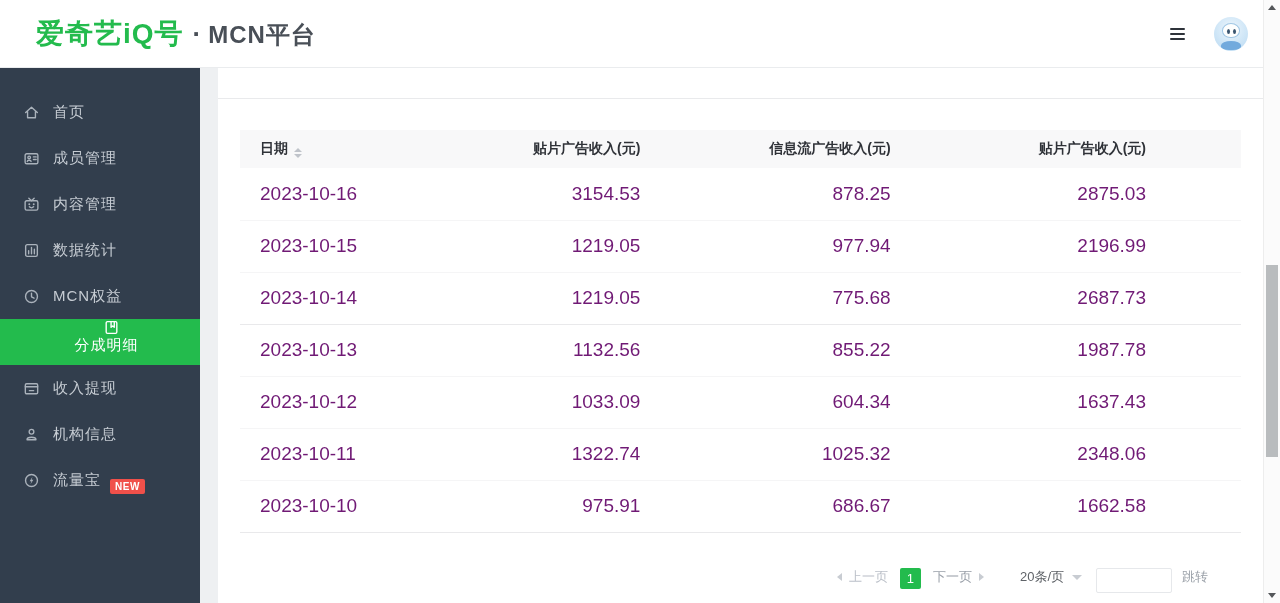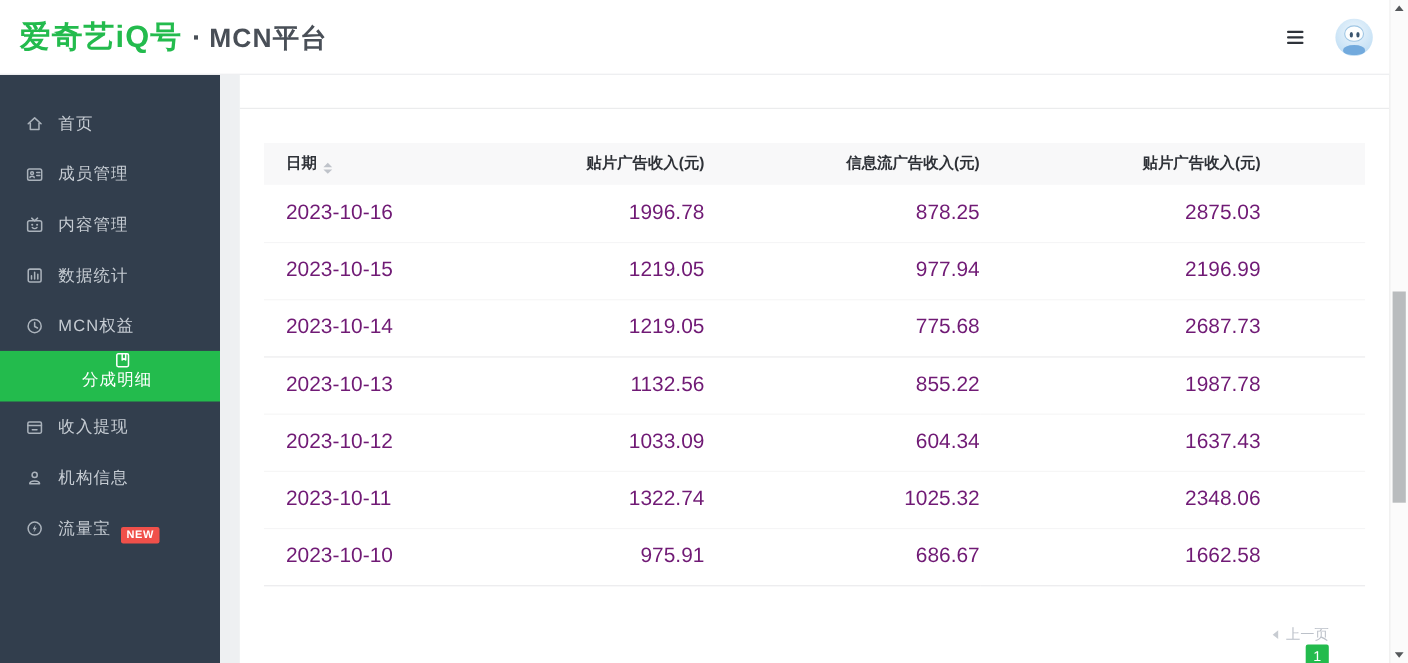--- a/index.html
+++ b/index.html
@@ -7,21 +7,21 @@
     --sidebar-bg:#323e4d;
     --badge-red:#f0504a;
   }
   *{box-sizing:border-box;margin:0;padding:0;}
   html,body{width:1280px;height:603px;overflow:hidden;}
   body{font-family:"Liberation Sans","DejaVu Sans",sans-serif;background:#fff;position:relative;}
 
   
   .navbar{position:absolute;left:0;top:0;width:1263px;height:68px;background:#fff;
           border-bottom:1px solid #eaecee;display:flex;align-items:center;z-index:6;}
-  .logo{display:flex;align-items:baseline;padding-left:18px;}
+  .logo{display:flex;align-items:baseline;padding-left:36px;}
   .logo-brand{font-size:28px;font-weight:800;color:var(--accent-green);letter-spacing:1px;}
   .logo-sep{font-size:26px;font-weight:700;color:#494f57;margin:0 7px 0 9px;}
   .logo-suffix{font-size:24px;font-weight:700;color:#494f57;letter-spacing:1px;}
   .menu-btn{position:absolute;right:75px;top:26px;width:18px;height:16px;cursor:pointer;}
   .hamburger{display:flex;flex-direction:column;justify-content:space-between;width:15px;height:12px;margin-top:2px;}
   .hamburger i{display:block;height:2px;background:#2e333a;border-radius:1px;}
   .avatar{position:absolute;right:15px;top:17px;width:34px;height:34px;border-radius:50%;overflow:hidden;
           background:radial-gradient(circle at 50% 35%,#eef6fc 0%,#cfe6f7 55%,#b7d8f1 100%);cursor:pointer;}
   .av-head{position:absolute;left:8px;top:6px;width:18px;height:15px;background:#fdfefe;
            border:1px solid #9fc6e4;border-radius:50% 50% 46% 46%;}
@@ -54,21 +54,21 @@
   .data-table th:nth-child(2),.data-table td:nth-child(2){width:24%;text-align:right;}
   .data-table th:nth-child(3),.data-table td:nth-child(3){width:25%;text-align:right;}
   .data-table th:nth-child(4),.data-table td:nth-child(4){width:35%;text-align:right;padding-right:95px;}
   .data-table tbody tr:nth-child(3) td,.data-table tbody tr:nth-child(7) td{border-bottom:1px solid #e9e9eb;}
   .sort{display:inline-flex;flex-direction:column;margin-left:6px;vertical-align:1px;cursor:pointer;}
   .sort i{display:block;width:0;height:0;border-left:4px solid transparent;border-right:4px solid transparent;}
   .sort .up{border-bottom:4px solid #bfc3ca;margin-bottom:2px;}
   .sort .down{border-top:4px solid #bfc3ca;}
 
   
-  .pagination{position:absolute;right:55px;bottom:9px;display:flex;align-items:flex-end;font-size:13px;height:26px;flex-direction:column;}
+  .pagination{position:absolute;right:55px;bottom:9px;display:flex;align-items:flex-start;font-size:13px;height:26px;}
   .pg-prev{color:#bcc1c9;display:flex;align-items:center;cursor:pointer;}
   .pg-next{color:#9aa0a9;display:flex;align-items:center;cursor:pointer;margin-left:12px;}
   .tri-left{width:0;height:0;border-top:4px solid transparent;border-bottom:4px solid transparent;
             border-right:5px solid #c8ccd2;margin-right:7px;}
   .tri-right{width:0;height:0;border-top:4px solid transparent;border-bottom:4px solid transparent;
              border-left:5px solid #c8ccd2;margin-left:7px;}
   .pg-current{width:21px;height:21px;background:var(--accent-green);color:#fff;border-radius:2px;
               text-align:center;line-height:21px;margin-left:12px;cursor:pointer;}
   .pg-size{color:#5f6368;display:flex;align-items:center;margin-left:36px;cursor:pointer;}
   .caret-down{width:0;height:0;border-left:5px solid transparent;border-right:5px solid transparent;
@@ -210,21 +210,21 @@
                 <i class="down"></i>
               </span></th>
             <th><span>贴片广告收入(元)</span></th>
             <th><span>信息流广告收入(元)</span></th>
             <th><span>贴片广告收入(元)</span></th>
           </tr>
         </thead>
       <tbody id="tbody">
           <tr>
             <td>2023-10-16</td>
-            <td>1996.78</td>
+            <td>3154.53</td>
             <td>878.25</td>
             <td>2875.03</td>
           </tr>
           <tr>
             <td>2023-10-15</td>
             <td>1219.05</td>
             <td>977.94</td>
             <td>2196.99</td>
           </tr>
           <tr>

